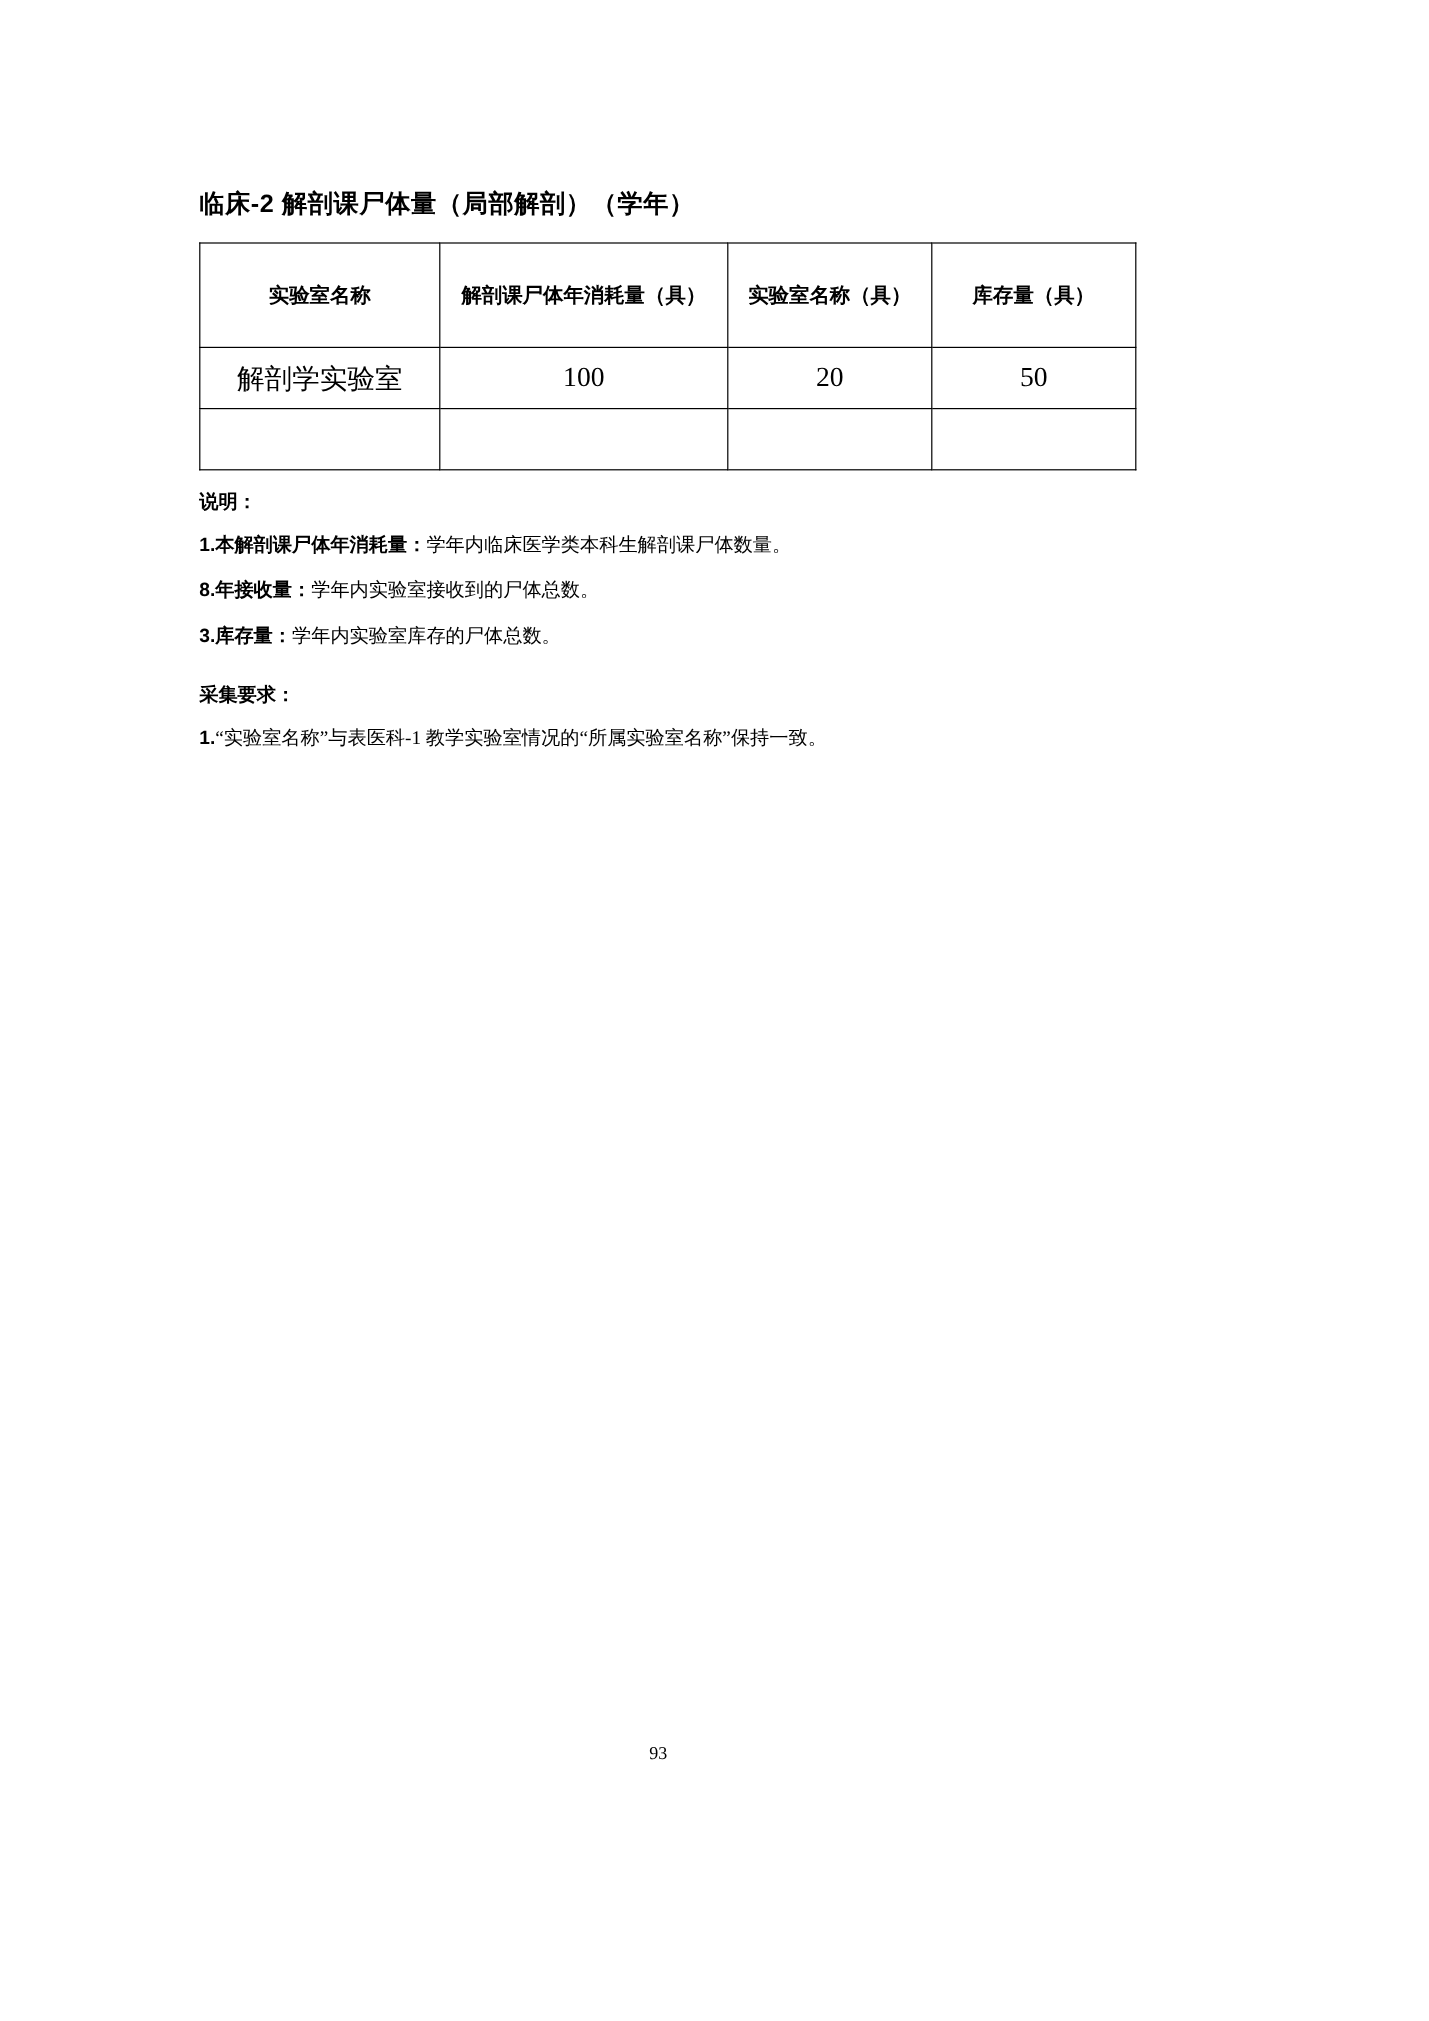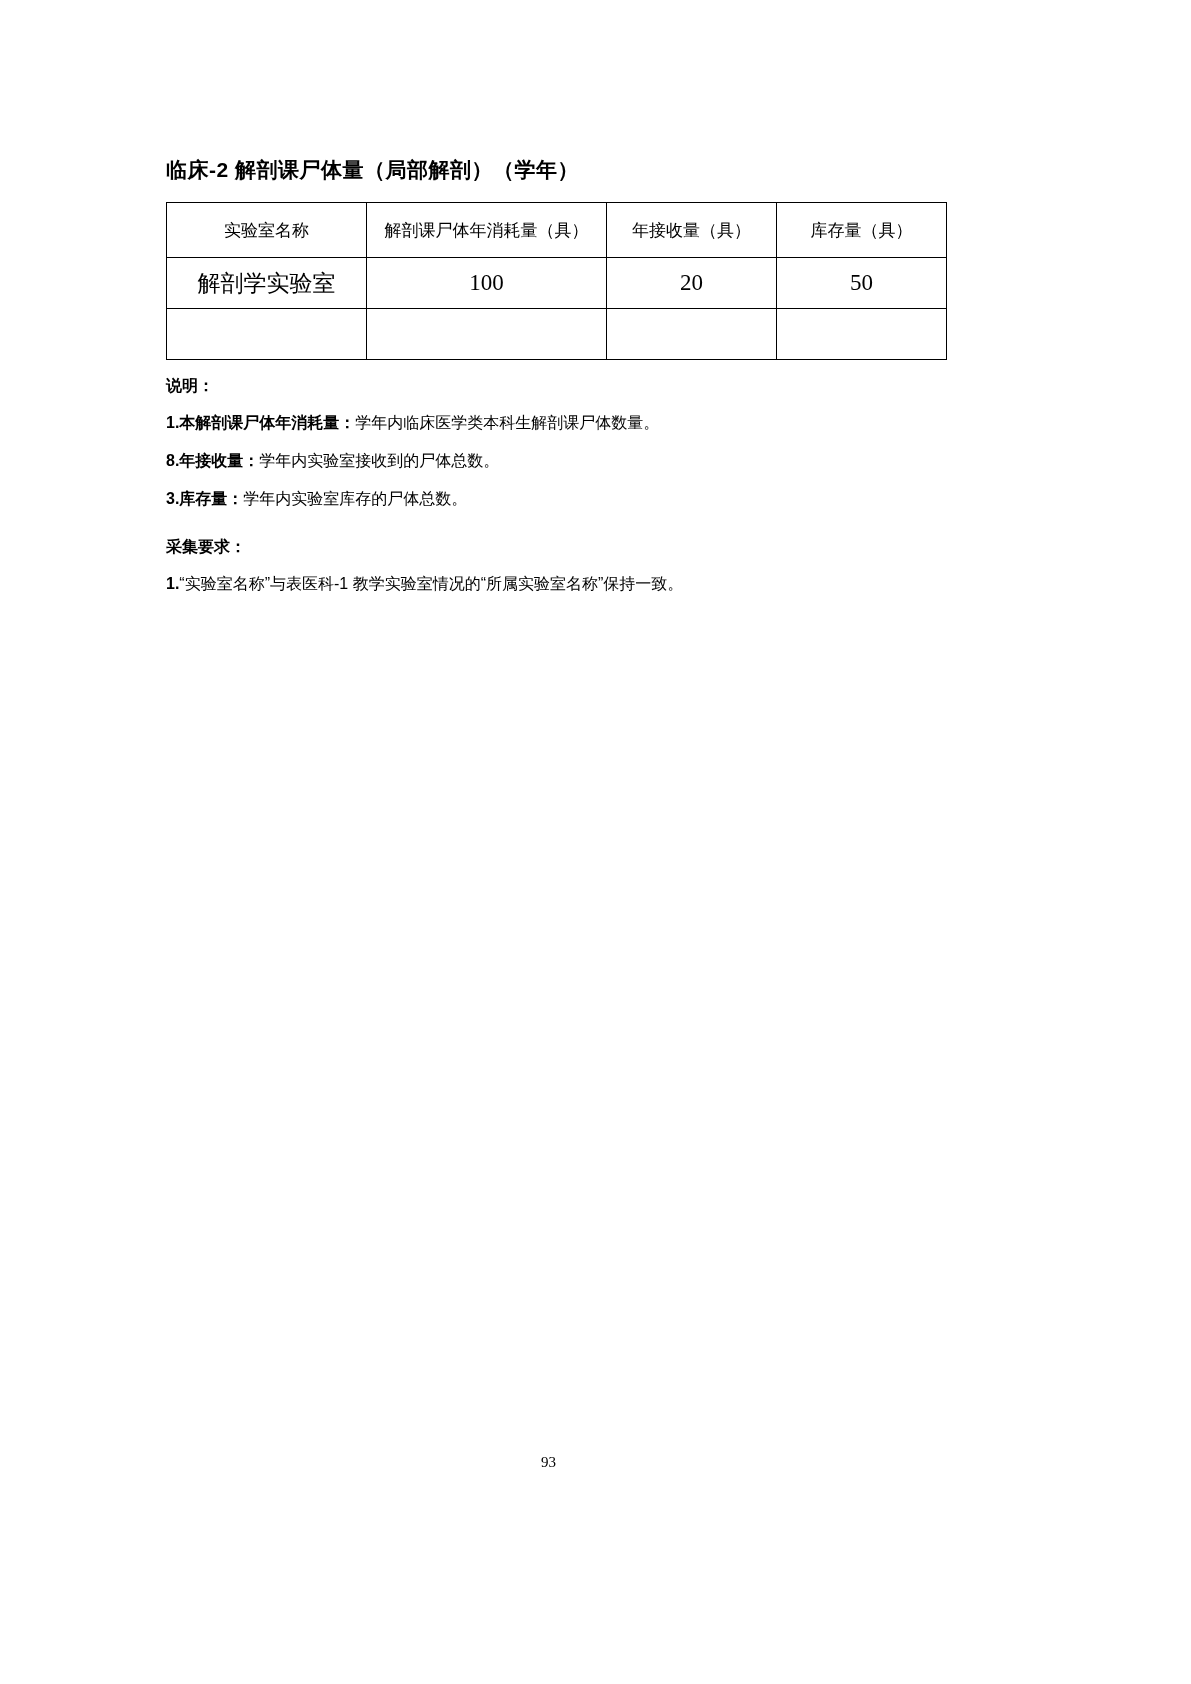--- a/index.html
+++ b/index.html
@@ -43,23 +43,23 @@
   }
   table.data-table th,
   table.data-table td {
     border: 1.5px solid #000000;
     text-align: center;
     vertical-align: middle;
     font-size: 17px;
     font-family: "Liberation Sans", sans-serif;
   }
   table.data-table th {
-    font-weight: normal;
+    font-weight: bold;
     height: 46px;
-    padding: 4px 2px;
+    padding: 20px 2px;
   }
   table.data-table td {
     height: 48px;
     font-weight: normal;
     font-family: "Liberation Serif", serif;
     font-size: 23px;
   }
   table.data-table tr.empty-row td {
     height: 48px;
   }
@@ -80,21 +80,21 @@
   .note-line {
     font-size: 16px;
     margin: 0 0 14px 0;
     line-height: 1.5;
   }
   .note-line .bold {
     font-family: "Liberation Sans", sans-serif;
     font-weight: bold;
   }
   .note-line .plain {
-    font-family: Liberation Sans, sans-serif;
+    font-family: Liberation Serif, serif;
     font-weight: normal;
   }
   .section-gap {
     margin-top: 26px;
   }
   .page-number {
     position: absolute;
     top: 1438px;
     left: 0;
     width: 1097px;
@@ -115,21 +115,21 @@
       <colgroup>
         <col class="col1">
           <col class="col2">
           <col class="col3">
           <col class="col4">
       </colgroup>
       <thead>
         <tr>
           <th>实验室名称</th>
           <th>解剖课尸体年消耗量（具）</th>
-          <th>年接收量（具）</th>
+          <th>实验室名称（具）</th>
           <th>库存量（具）</th>
         </tr>
       </thead>
       <tbody>
         <tr>
           <td>解剖学实验室</td>
           <td>100</td>
           <td>20</td>
           <td>50</td>
         </tr>

